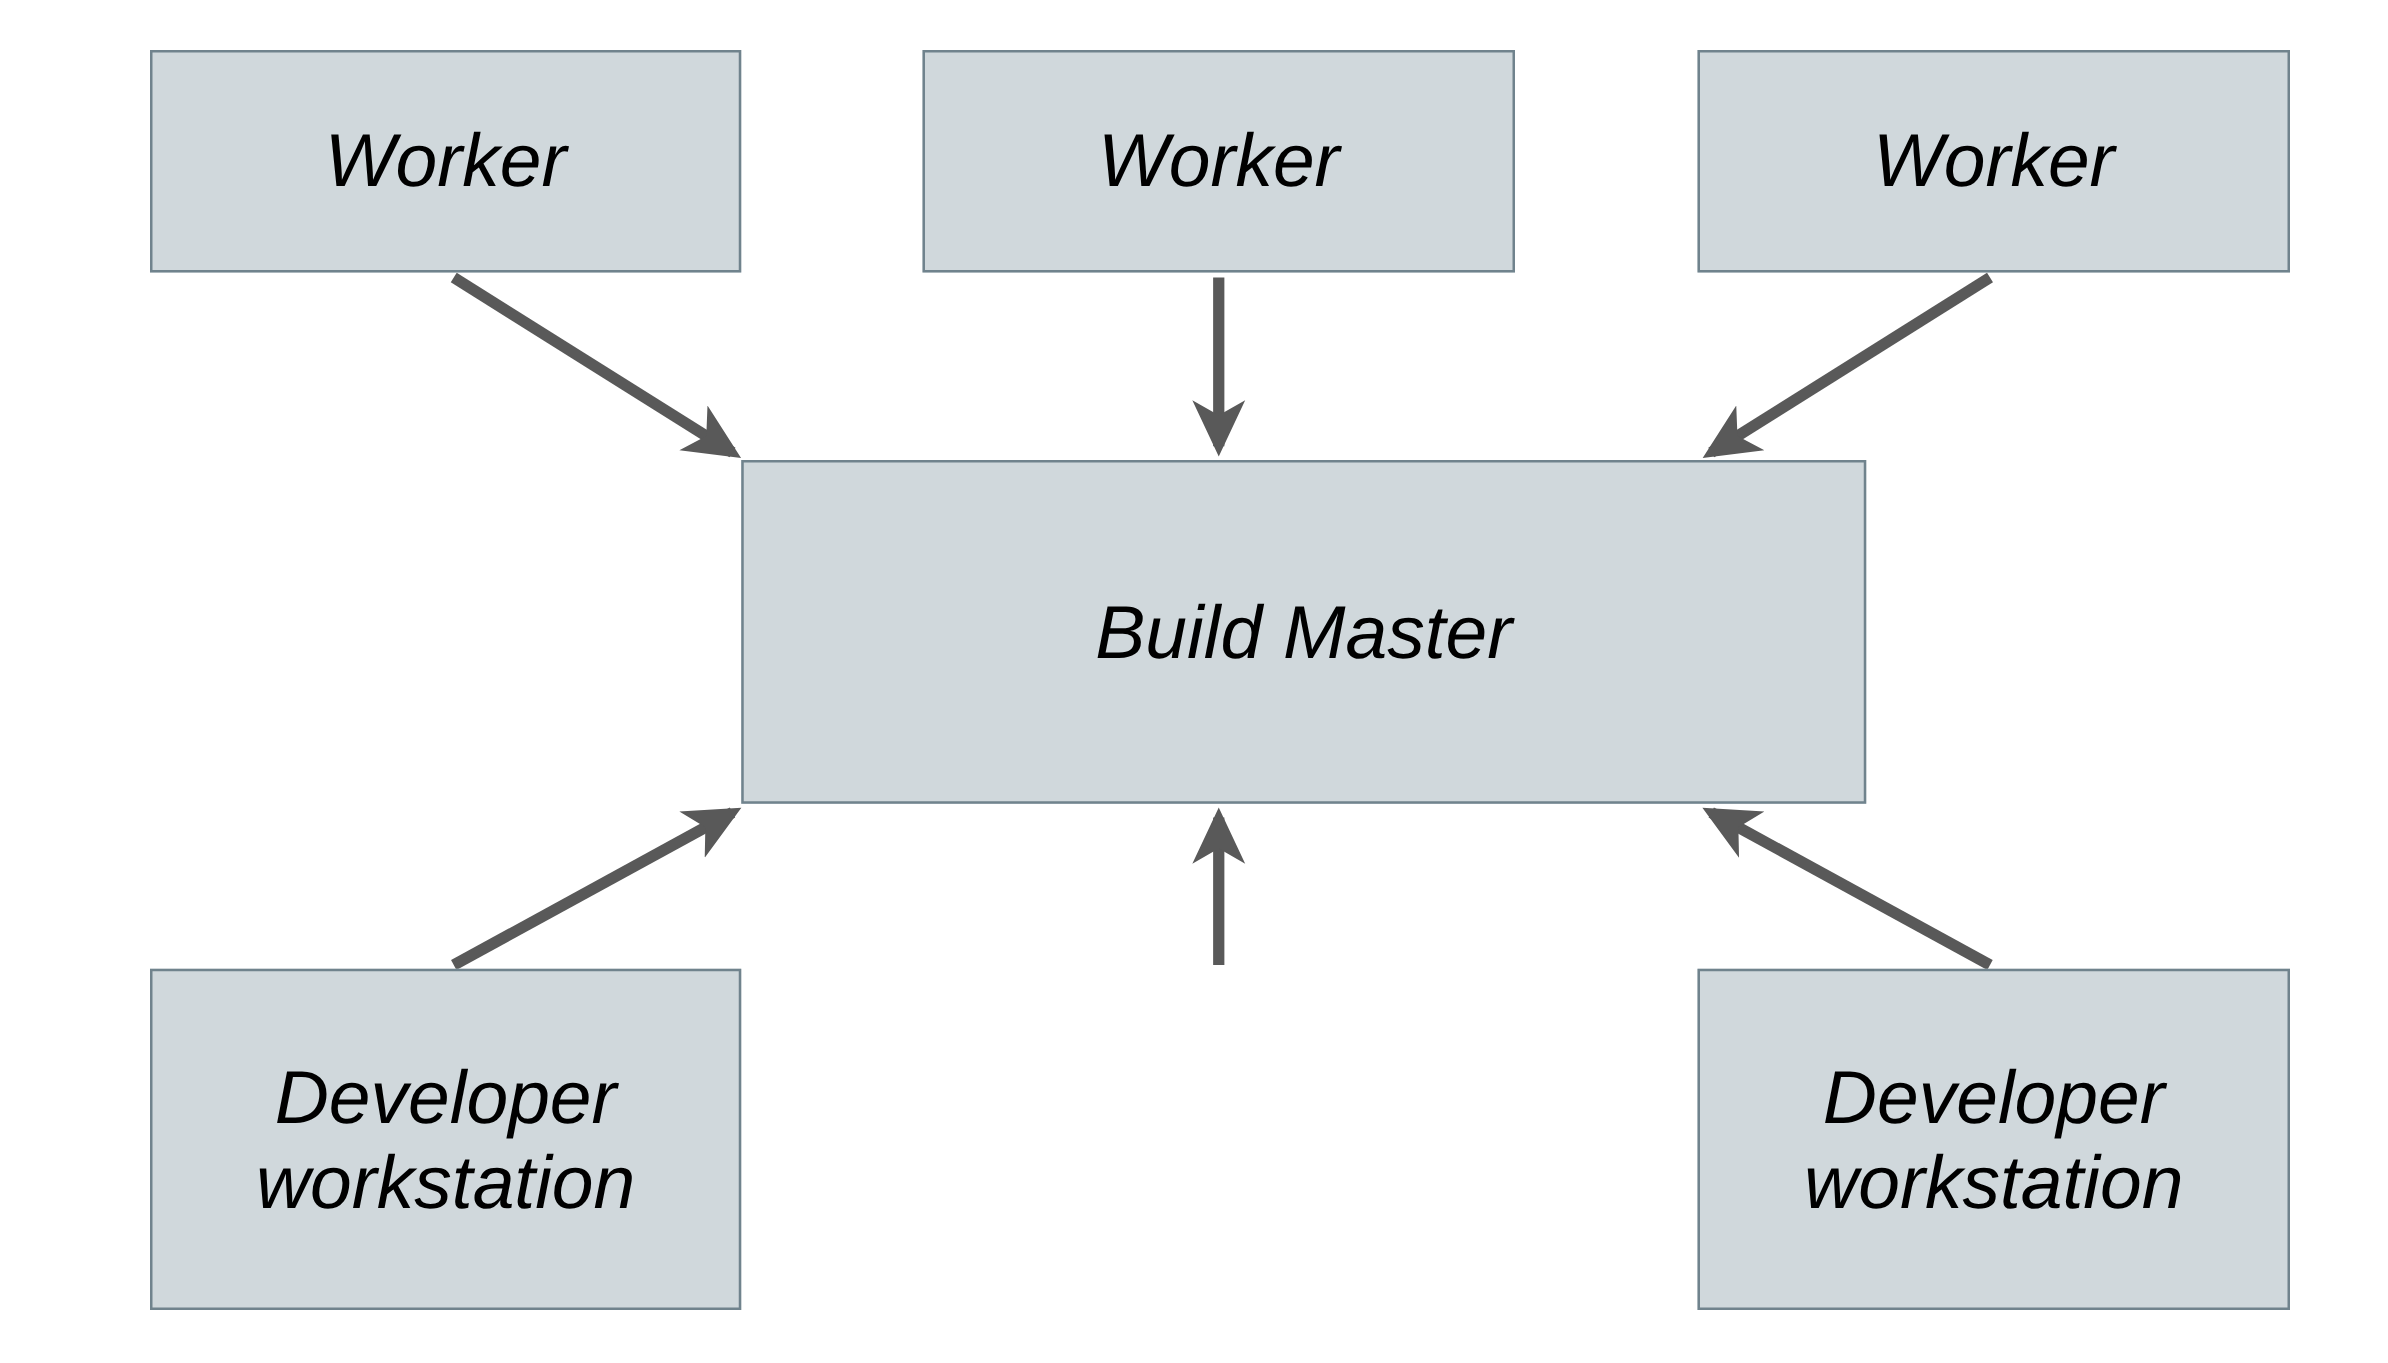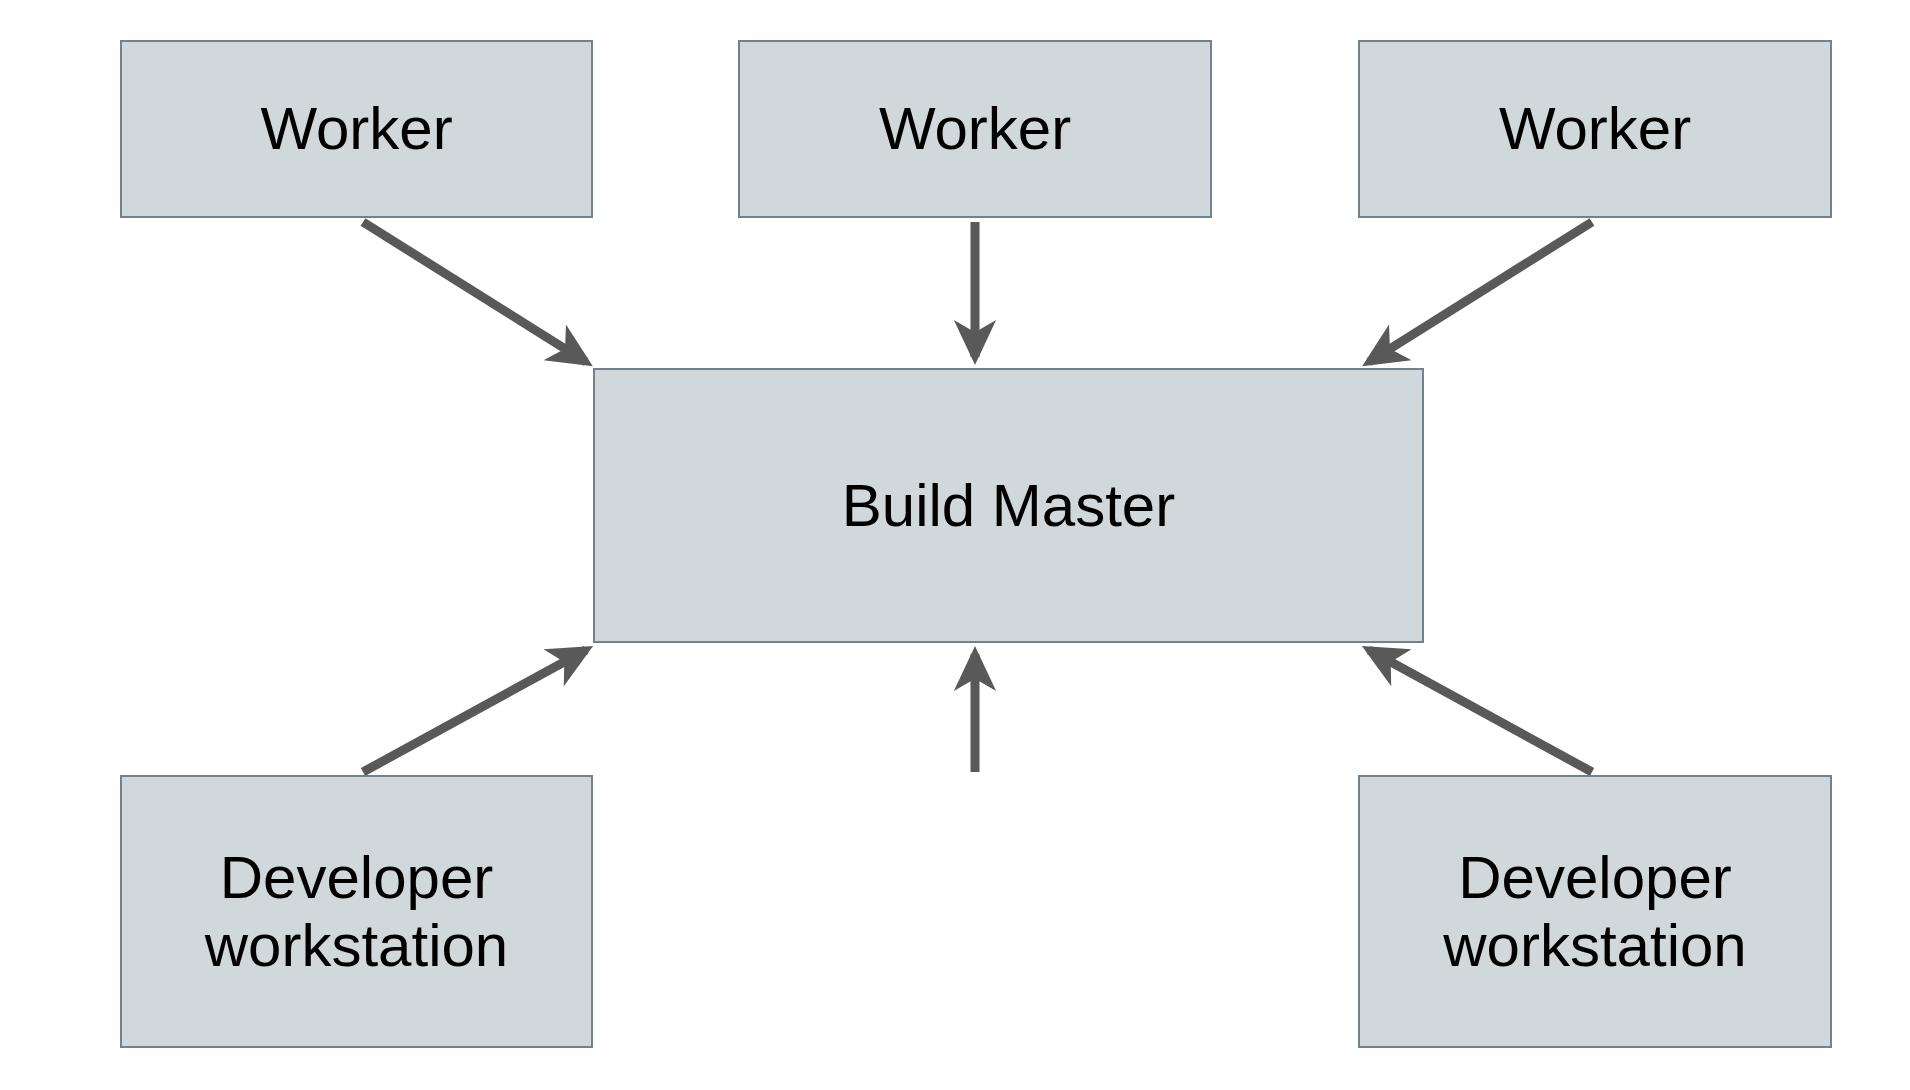--- a/index.html
+++ b/index.html
@@ -37,29 +37,30 @@
     justify-content: center;
     text-align: center;
     color: #000000;
     line-height: 1.12;
     z-index: 2;
   }
   .node-label {
     display: block;
     padding: 0 8px;
     white-space: pre-line;
+    font-style: italic;
   }
 
   
   #node-worker-1 { left: 120px;  top: 40px;  width: 473px; height: 178px; font-size: 60px; }
   #node-worker-2 { left: 738px;  top: 40px;  width: 474px; height: 178px; font-size: 60px; }
   #node-worker-3 { left: 1358px; top: 40px;  width: 474px; height: 178px; font-size: 60px; }
 
   
-  #node-build-master { left: 593px; top: 368px; width: 831px; height: 275px; font-size: 60px; }
+  #node-build-master { left: 593px; top: 368px; width: 900px; height: 275px; font-size: 60px; }
 
   
   #node-dev-1    { left: 120px;  top: 775px; width: 473px; height: 273px; font-size: 60px; }
   #node-ci       { left: 738px;  top: 775px; width: 474px; height: 273px; font-size: 58px; }
   #node-dev-2    { left: 1358px; top: 775px; width: 474px; height: 273px; font-size: 60px; }
 </style>
 </head>
 <body>
 
 <div id="canvas">

